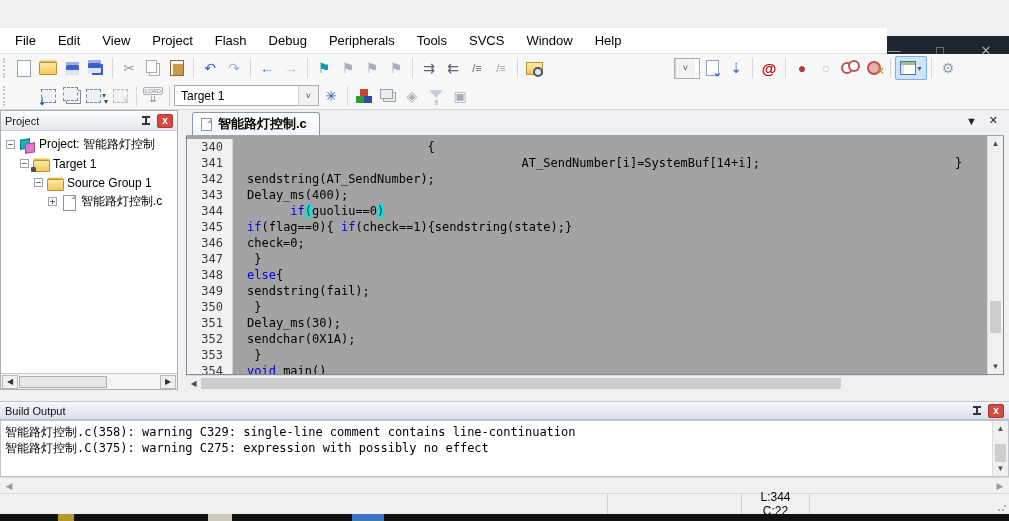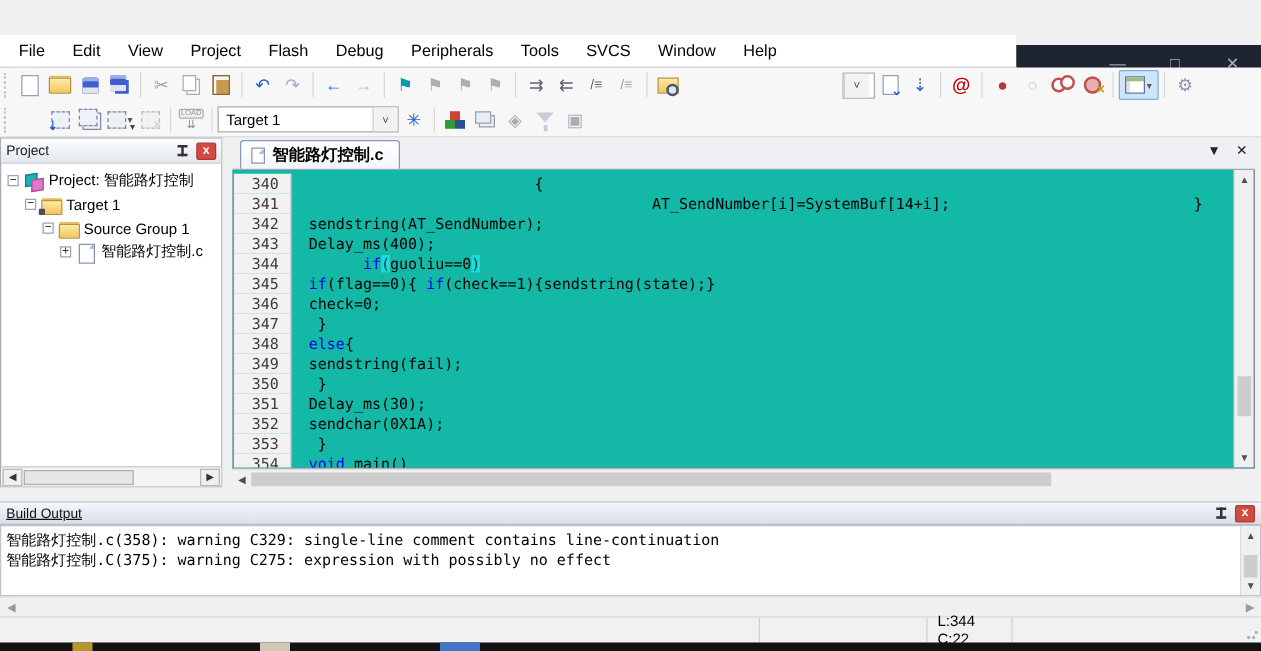--- a/index.html
+++ b/index.html
@@ -6,21 +6,21 @@
   html,body { width:1009px; height:521px; overflow:hidden; font-family:"Liberation Sans",sans-serif; background:#f0f0f0; }
 
   
   .titlebar { position:absolute; left:0; top:0; width:1009px; height:28px; background:#1f2431; display:flex; align-items:center;margin-top:36px; }
   .app-icon { width:17px; height:17px; margin-left:9px; background:linear-gradient(#3f9e5f,#1c6e3c); border:1px solid #0d4f28; border-radius:2px; color:#fff; font-size:10px; font-weight:bold; display:flex; align-items:center; justify-content:center; }
   .title-text { color:#c3c7ce; font-size:13px; margin-left:9px; white-space:nowrap; }
   .win-controls { margin-left:auto; display:flex; align-items:center; height:100%; }
   .win-btn { width:46px; height:28px; display:flex; align-items:center; justify-content:center; color:#a8adb7; font-size:13px; }
 
   
-  .menubar { position:absolute; left:0; top:28px; width:813px; height:26px; background:#ffffff; border-bottom:1px solid #e2e2e2; display:flex; align-items:center; padding-left:4px; }
+  .menubar { position:absolute; left:0; top:28px; width:887px; height:26px; background:#ffffff; border-bottom:1px solid #e2e2e2; display:flex; align-items:center; padding-left:4px; }
   .menu-item { font-size:13px; color:#000; padding:4px 11px; white-space:nowrap; }
 
   
   .toolbar { position:absolute; left:0; width:1009px; height:28px; background:#f7f7f7; display:flex; align-items:center; }
   .toolbar1 { top:54px; }
   .toolbar2 { top:82px; border-bottom:1px solid #d8d8d8; }
   .grip { width:4px; height:20px; border-left:2px dotted #c6c6c6; margin:0 5px 0 3px; }
   .sep { width:1px; height:20px; background:#d7d7d7; margin:0 4px; }
   .spacer { width:128px; }
   .tbi { width:24px; height:24px; display:flex; align-items:center; justify-content:center; position:relative; font-size:14px; color:#6b7280; }
@@ -90,21 +90,21 @@
 
   .editor { position:absolute; left:186px; top:0; width:818px; height:280px; display:flex; flex-direction:column; }
   .tabstrip { height:26px; background:#eef0f3; display:flex; align-items:flex-end; border-bottom:1px solid #9aa6ba; position:relative; }
   .tab { height:23px; margin-left:6px; background:linear-gradient(#ffffff,#f2f5fa); border:1px solid #8a9ab4; border-bottom:none; border-radius:3px 3px 0 0; display:flex; align-items:center; padding:0 12px 0 8px; }
   .tab-file-icon { width:11px; height:13px; background:#fff; border:1px solid #8a96ac; position:relative; margin-right:6px; }
   .tab-file-icon::after { content:""; position:absolute; right:0; top:0; border-left:4px solid transparent; border-bottom:4px solid #9cb4d8; }
   .tab-label { font-size:13px; font-weight:bold; color:#000; }
   .tab-extras { position:absolute; right:6px; top:4px; display:flex; gap:12px; align-items:center; }
   .tab-extras span { font-size:11px; color:#222; }
 
-  .edit-body { flex:1; display:flex; background:#14b8a6; border:1px solid #828a99; border-top:none; overflow:hidden; }
+  .edit-body { flex:1; display:flex; background:#a3a3a3; border:1px solid #828a99; border-top:none; overflow:hidden; }
   .code-pane { flex:1; overflow:hidden; font-family:"DejaVu Sans Mono","Liberation Mono",monospace; font-size:12px; line-height:16px; padding-top:3px; white-space:pre; }
   .cl { display:flex; height:16px; }
   .ln { width:46px; flex:0 0 46px; background:#f1f1f1; border-right:1px solid #d4d4d4; color:#3c3c3c; text-align:right; padding-right:9px; }
   .ct { padding-left:14px; }
   .ct .kw { color:#0000e8; }
   .ct .hl { background:#17dede; color:#003a3a; }
 
   
   .vscroll { width:16px; flex:0 0 16px; background:#f0f0f0; border-left:1px solid #dcdcdc; display:flex; flex-direction:column; align-items:center; }
   .vscroll .arr { height:15px; display:flex; align-items:center; justify-content:center; font-size:8px; color:#505050; width:100%; }
@@ -116,33 +116,33 @@
   .corner { width:16px; height:15px; background:#f0f0f0; }
 
   .proj-hscroll { height:16px; border-top:1px solid #c8c8c8; background:#f4f4f4; display:flex; align-items:center; }
   .proj-hscroll .arr { width:16px; height:14px; border:1px solid #b8b8b8; background:#efefef; font-size:8px; color:#333; display:flex; align-items:center; justify-content:center; margin:0 1px; }
   .proj-hscroll .hthumb { width:88px; height:12px; background:#e6e6e6; border:1px solid #b0b0b0; }
   .proj-hscroll .trk { flex:1; }
 
   
   .gapstrip { position:absolute; left:0; top:390px; width:1009px; height:11px; background:#f0f0f0; }
   .build-caption { position:absolute; left:0; top:401px; width:1009px; height:19px; background:linear-gradient(#f4f7fb,#d9dfe9); border-top:1px solid #c2c8d2; border-bottom:1px solid #b8bec8; display:flex; align-items:center; padding:0 5px; }
-  .build-caption .cap-text { font-size:11px; color:#111; flex:1;text-decoration:underline; }
+  .build-caption .cap-text { font-size:11px; color:#111; flex:1; }
   .build-body { position:absolute; left:0; top:420px; width:1009px; height:57px; background:#fff; border:1px solid #c0c4cc; display:flex; }
   .build-text { flex:1; font-family:"DejaVu Sans Mono","Liberation Mono",monospace; font-size:12px; line-height:16px; padding:3px 0 0 4px; white-space:pre; overflow:hidden; color:#000; }
   .build-hscroll { position:absolute; left:0; top:477px; width:1009px; height:16px; background:#f0f0f0; border-top:1px solid #dadada; display:flex; align-items:center; justify-content:space-between; padding:0 2px; }
   .build-hscroll .arr { font-size:9px; color:#9a9a9a; width:14px; text-align:center; }
 
   
   .statusbar { position:absolute; left:0; top:493px; width:1009px; height:21px; background:#f1f1f1; border-top:1px solid #d9d9d9; display:flex; align-items:center; font-size:12px; color:#000; }
   .sb-cell { height:100%; display:flex; align-items:center; border-right:1px solid #cfcfcf; padding:0 8px; }
   .sb-left { width:608px; border-right:1px solid #cfcfcf; height:100%; }
   .sb-sim { width:180px; }
   .sb-mid { width:134px; }
-  .sb-pos { width:68px; justify-content:flex-end; }
+  .sb-pos { width:68px; justify-content:flex-end;text-align:center; }
   .sb-grip { flex:1; height:100%; position:relative; }
   .sb-grip::after { content:""; position:absolute; right:2px; bottom:2px; width:10px; height:10px; background:
     radial-gradient(circle at 2px 8px,#b0b0b0 1px,transparent 1.5px),
     radial-gradient(circle at 6px 8px,#b0b0b0 1px,transparent 1.5px),
     radial-gradient(circle at 8px 4px,#b0b0b0 1px,transparent 1.5px); }
 
   
   .taskbar { position:absolute; left:0; top:514px; width:1009px; height:7px; background:#121212; }
   .taskbar .blip { position:absolute; top:0; height:7px; }
 </style>

